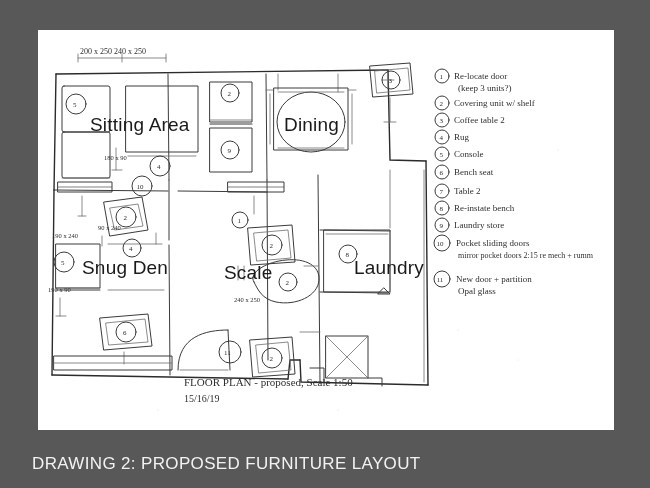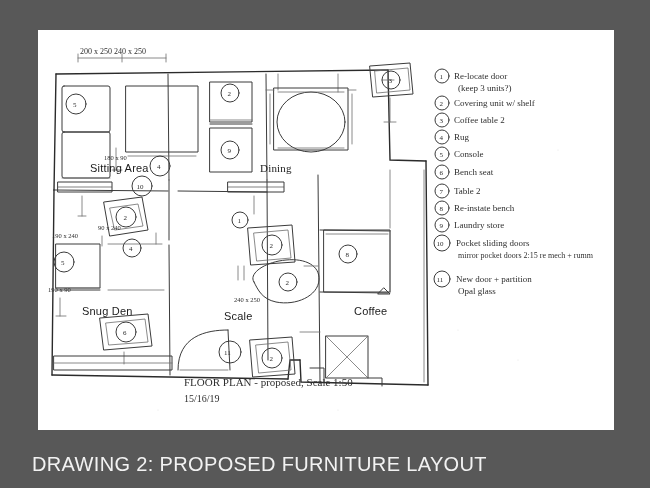--- a/index.html
+++ b/index.html
@@ -16,37 +16,36 @@
     background:#ffffff;
     overflow:hidden;
   }
   .sheet svg{position:absolute;left:0;top:0;}
 
   
   .room-label{
     position:absolute;
     color:#1a1a1a;
     font-family:"Liberation Sans", sans-serif;
-    font-size:11px;
+    font-size:19px;
     letter-spacing:.2px;
     white-space:nowrap;
     line-height:1;
-    margin-top:48px;
   }
   #lbl-sitting{left:52px;top:85px;}
-  #lbl-dining{left:222px;top:85px;font-family:Liberation Serif, serif;}
+  #lbl-dining{left:246px;top:85px;}
   #lbl-teen{left:44px;top:228px;}
   #lbl-snug{left:186px;top:233px;}
   #lbl-kitchen{left:316px;top:228px;}
 
   
   .caption{
     position:absolute;left:0;top:440px;width:650px;height:48px;
     color:#f2f2f2;
-    font-size:20px;
+    font-size:17px;
     letter-spacing:.35px;
     display:flex;align-items:center;
     padding-left:32px;
     box-sizing:border-box;
   }
 
   
   .ink{fill:none;stroke:#3b3b3b;stroke-width:1;stroke-linecap:round;stroke-linejoin:round;}
   .ink-l{fill:none;stroke:#6d6d6d;stroke-width:.8;stroke-linecap:round;}
   .ink-h{fill:none;stroke:#2b2b2b;stroke-width:1.4;stroke-linecap:round;}
@@ -357,18 +356,18 @@
         <circle cx="300" cy="380" r=".6" fill="#999"></circle>
         <circle cx="120" cy="380" r=".6" fill="#999"></circle>
         <circle cx="520" cy="120" r=".6" fill="#999"></circle>
       </g>
     </svg>
 
     <div class="room-label" id="lbl-sitting">Sitting Area</div>
     <div class="room-label" id="lbl-dining">Dining</div>
     <div class="room-label" id="lbl-teen">Snug Den</div>
     <div class="room-label" id="lbl-snug">Scale</div>
-    <div class="room-label" id="lbl-kitchen">Coffee</div>
+    <div class="room-label" id="lbl-kitchen">Laundry</div>
   </div>
 
   <div class="caption">DRAWING 2: PROPOSED FURNITURE LAYOUT</div>
 
 </div>
 
 </body></html>

